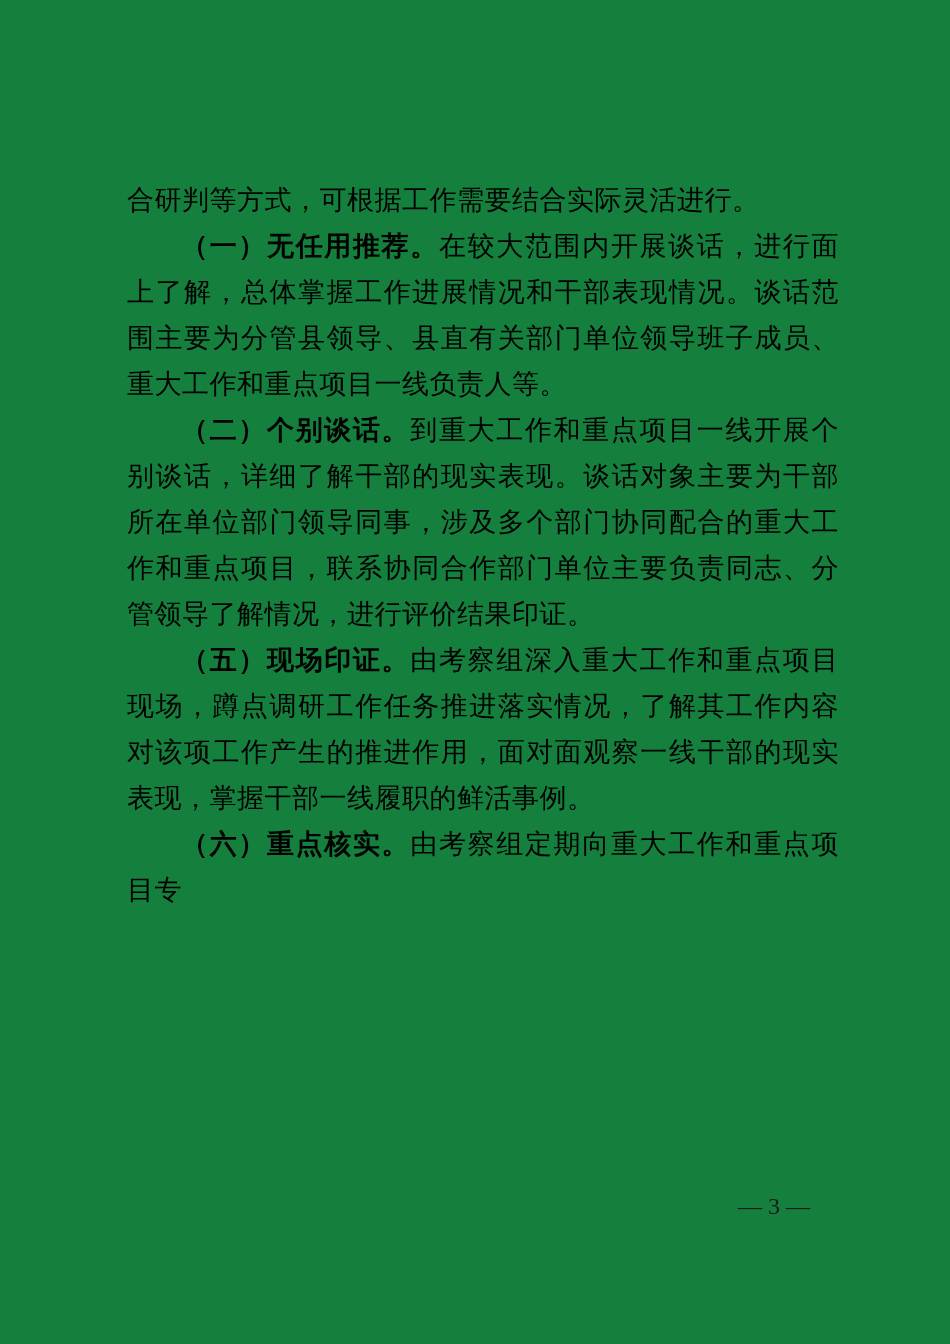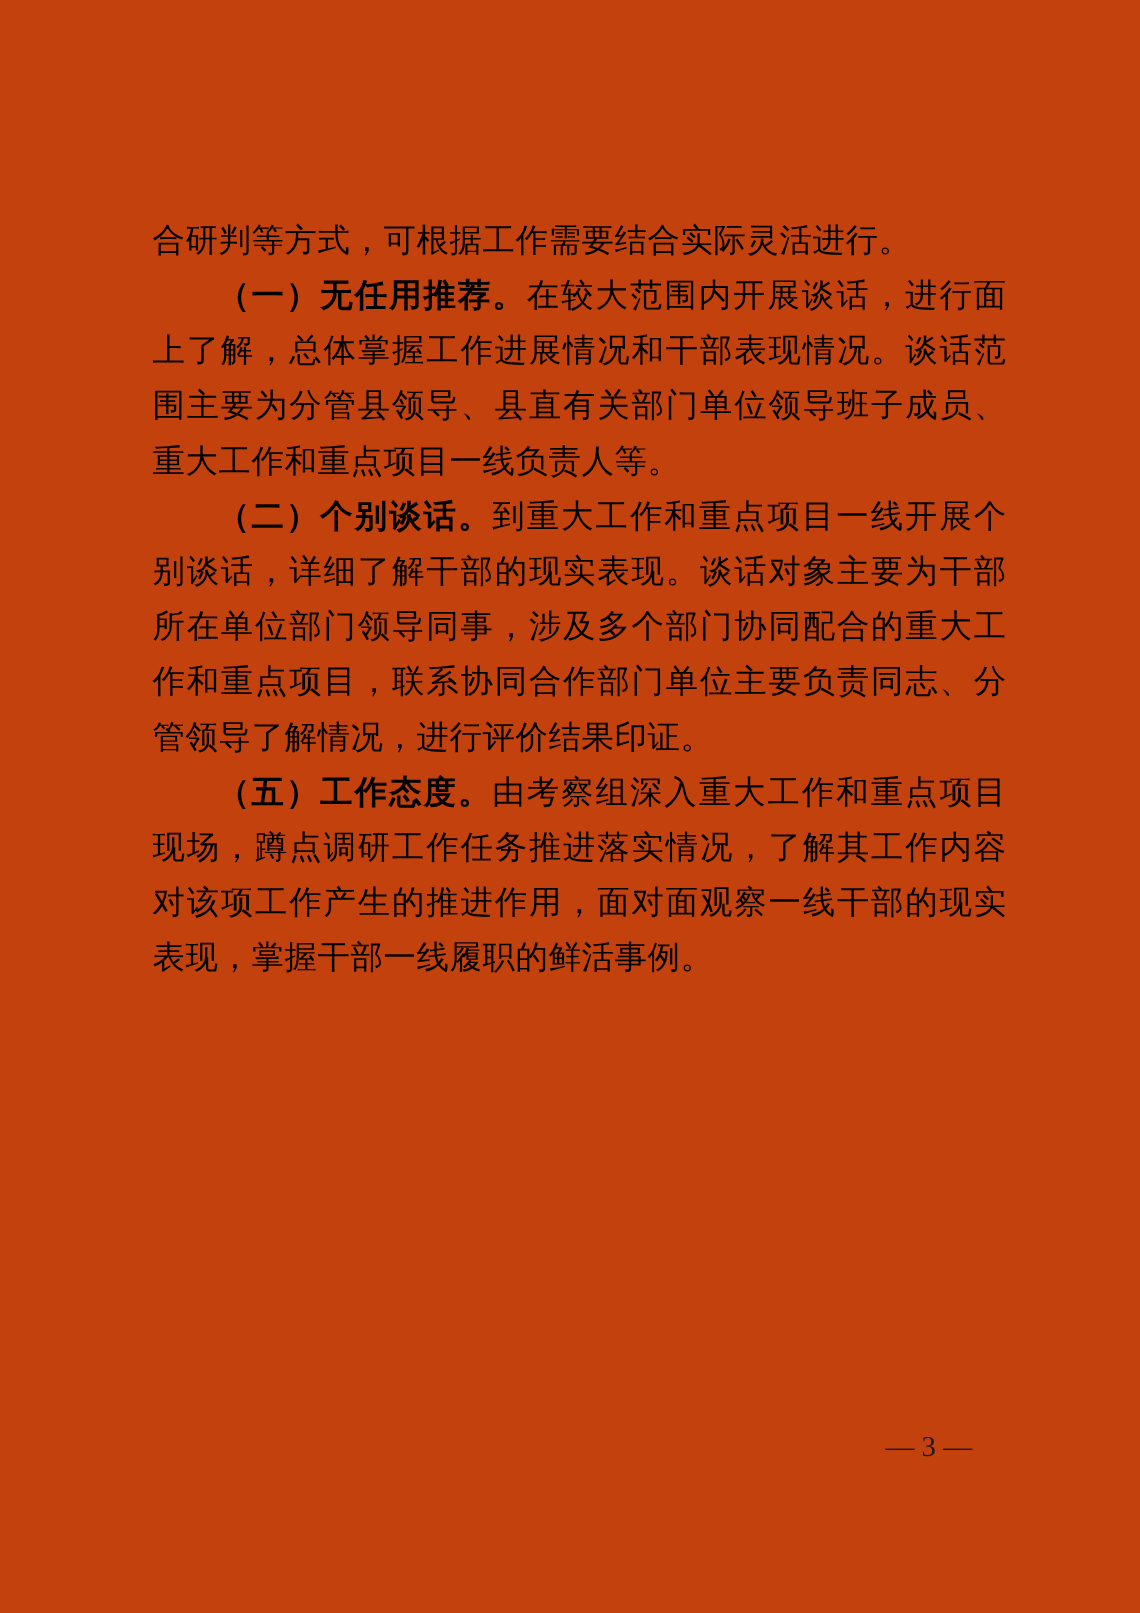--- a/index.html
+++ b/index.html
@@ -4,21 +4,21 @@
 <style>
   html, body {
     margin: 0;
     padding: 0;
     background: #ffffff;
   }
   .page {
     position: relative;
     width: 950px;
     height: 1344px;
-    background: #c2410c;
+    background: #15803d;
     overflow: hidden;
     font-family: "Liberation Serif", serif;
     color: #000000;
   }
   .body-text {
     position: absolute;
     left: 127px;
     top: 177px;
     width: 712px;
     font-size: 27px;
@@ -49,16 +49,17 @@
   }
 </style>
 </head>
 <body>
 
 <div class="page">
   <div class="body-text">
     <p class="continued"><span class="para-lead"></span><span>合研判等方式，可根据工作需要结合实际灵活进行。</span></p>
     <p><span class="para-lead">（一）无任用推荐。</span><span>在较大范围内开展谈话，进行面上了解，总体掌握工作进展情况和干部表现情况。谈话范围主要为分管县领导、县直有关部门单位领导班子成员、重大工作和重点项目一线负责人等。</span></p>
     <p><span class="para-lead">（二）个别谈话。</span><span>到重大工作和重点项目一线开展个别谈话，详细了解干部的现实表现。谈话对象主要为干部所在单位部门领导同事，涉及多个部门协同配合的重大工作和重点项目，联系协同合作部门单位主要负责同志、分管领导了解情况，进行评价结果印证。</span></p>
-    <p><span class="para-lead">（五）工作态度。</span><span>由考察组深入重大工作和重点项目现场，蹲点调研工作任务推进落实情况，了解其工作内容对该项工作产生的推进作用，面对面观察一线干部的现实表现，掌握干部一线履职的鲜活事例。</span></p>
+    <p><span class="para-lead">（五）现场印证。</span><span>由考察组深入重大工作和重点项目现场，蹲点调研工作任务推进落实情况，了解其工作内容对该项工作产生的推进作用，面对面观察一线干部的现实表现，掌握干部一线履职的鲜活事例。</span></p>
+    <p><span class="para-lead">（六）重点核实。</span><span>由考察组定期向重大工作和重点项目专</span></p>
   </div>
   <div class="page-number">— 3 —</div>
 </div>
 
 </body></html>

